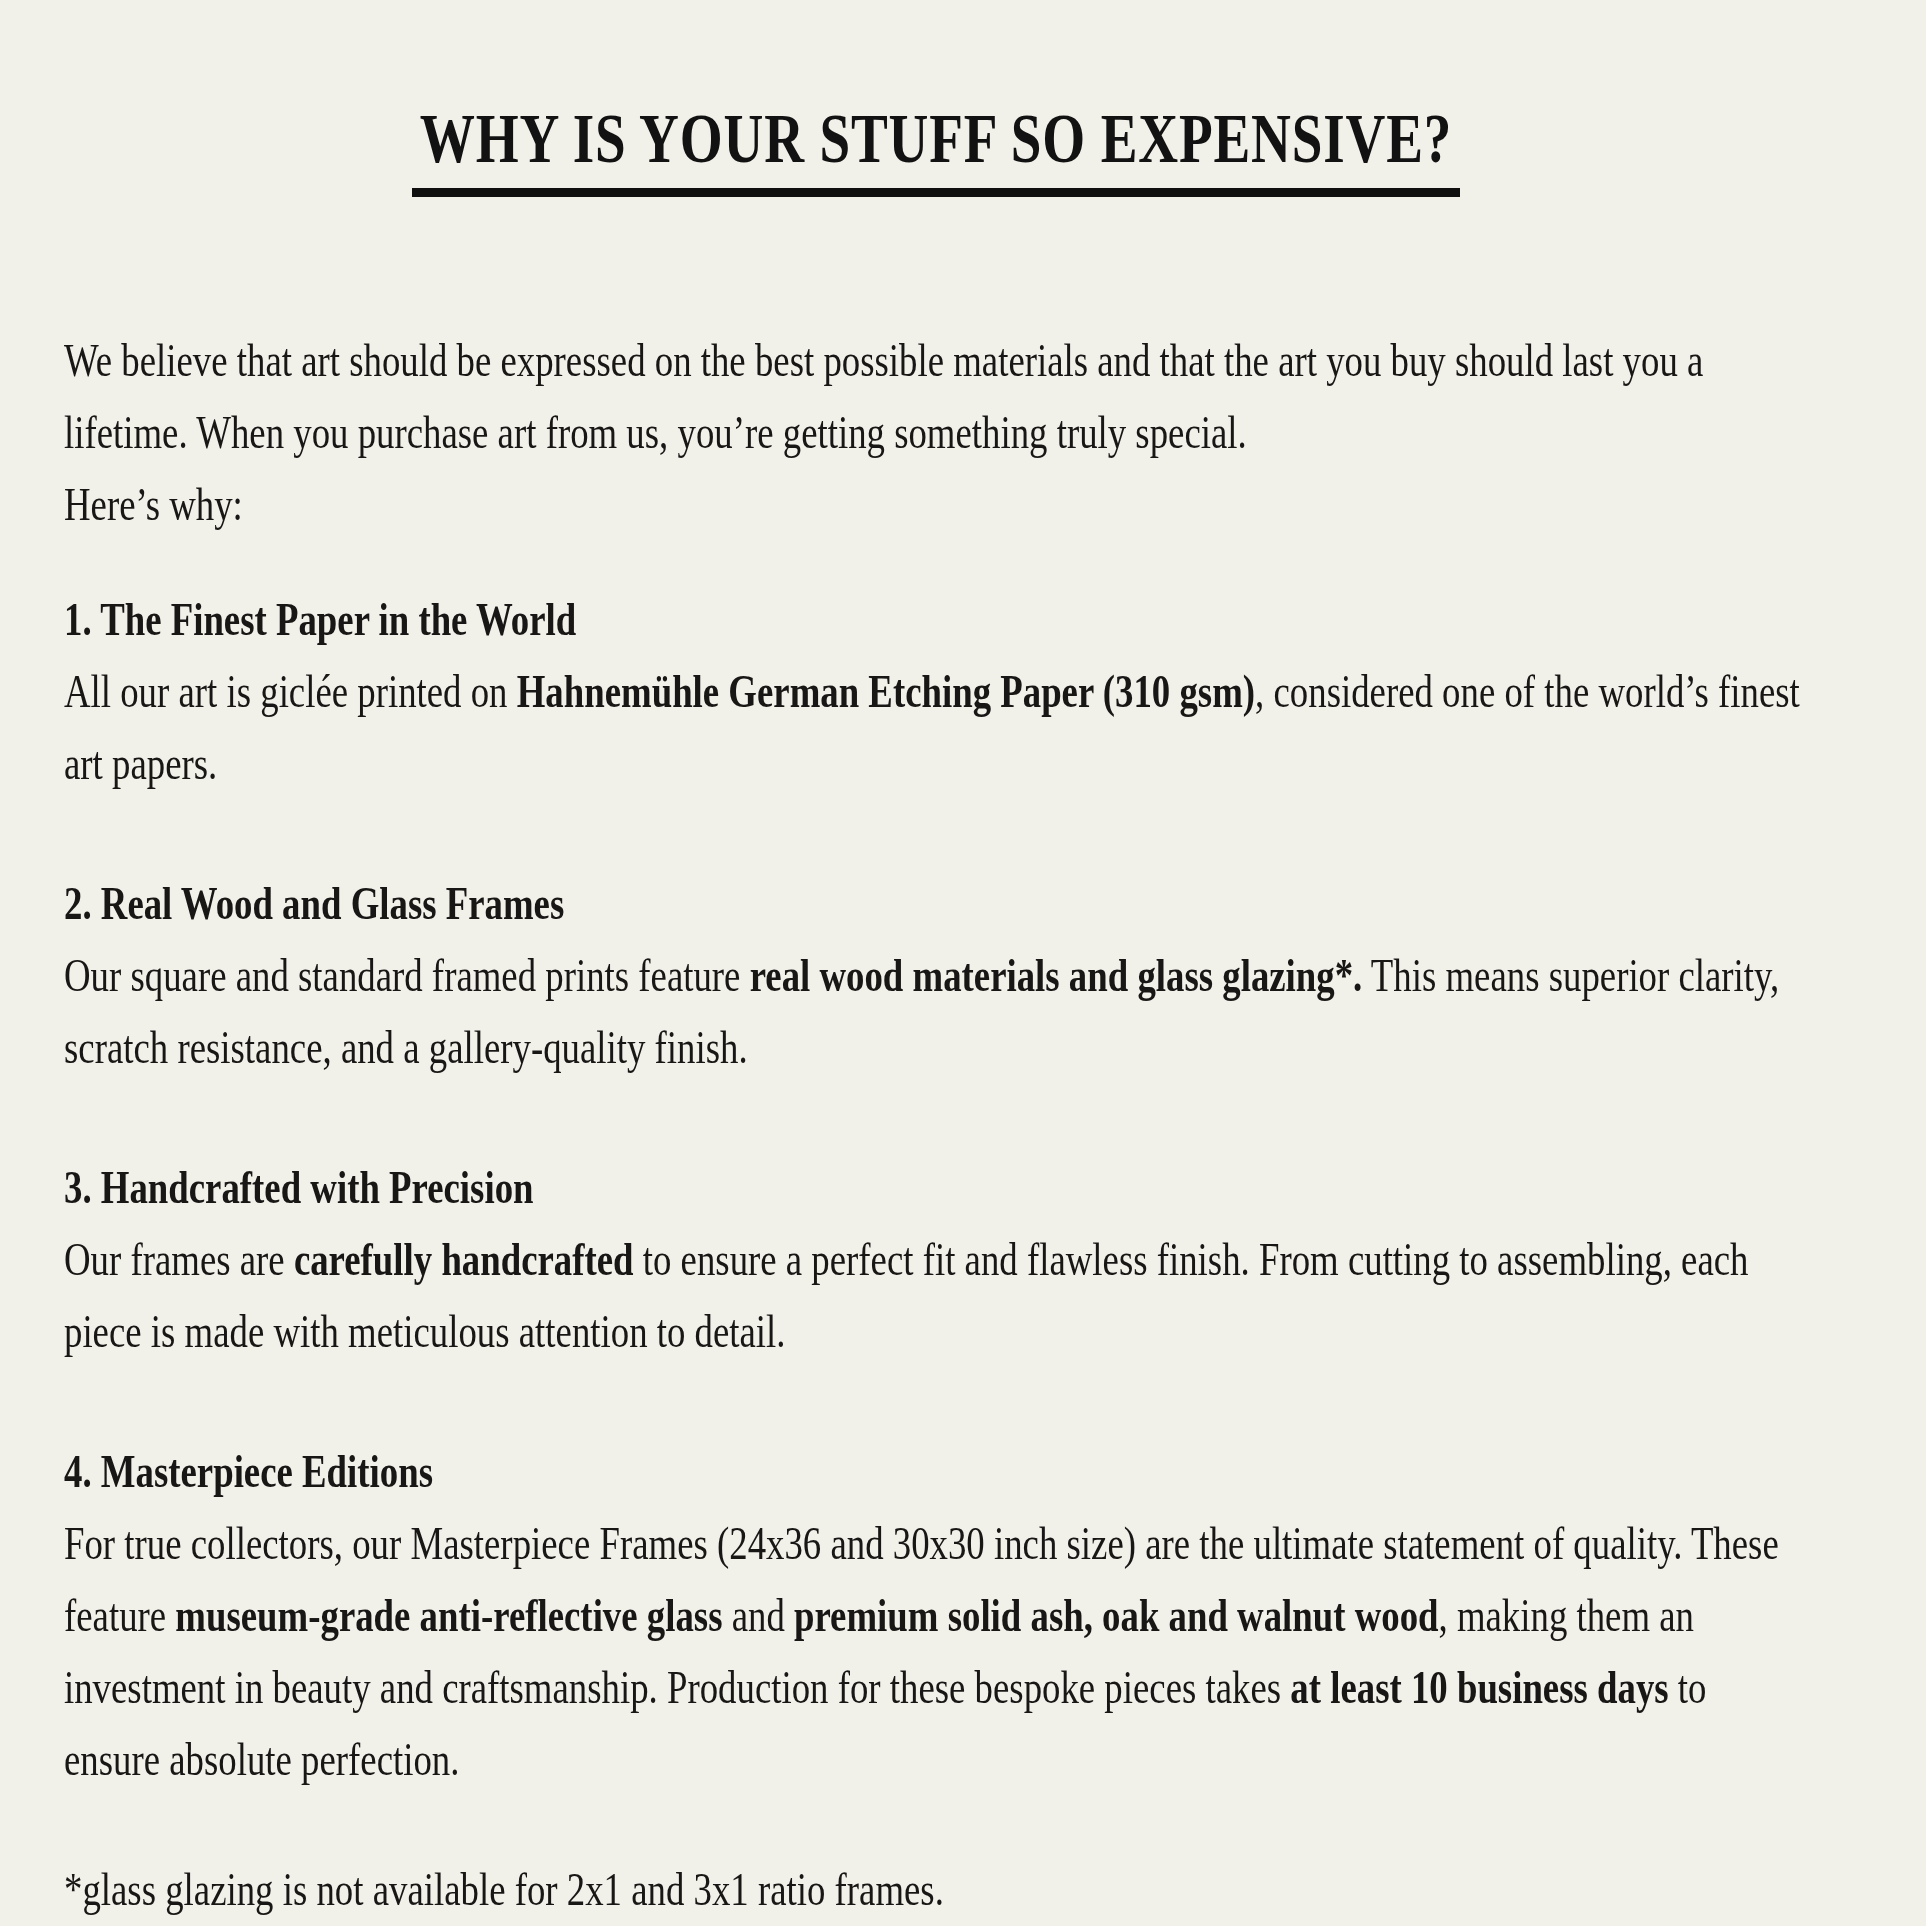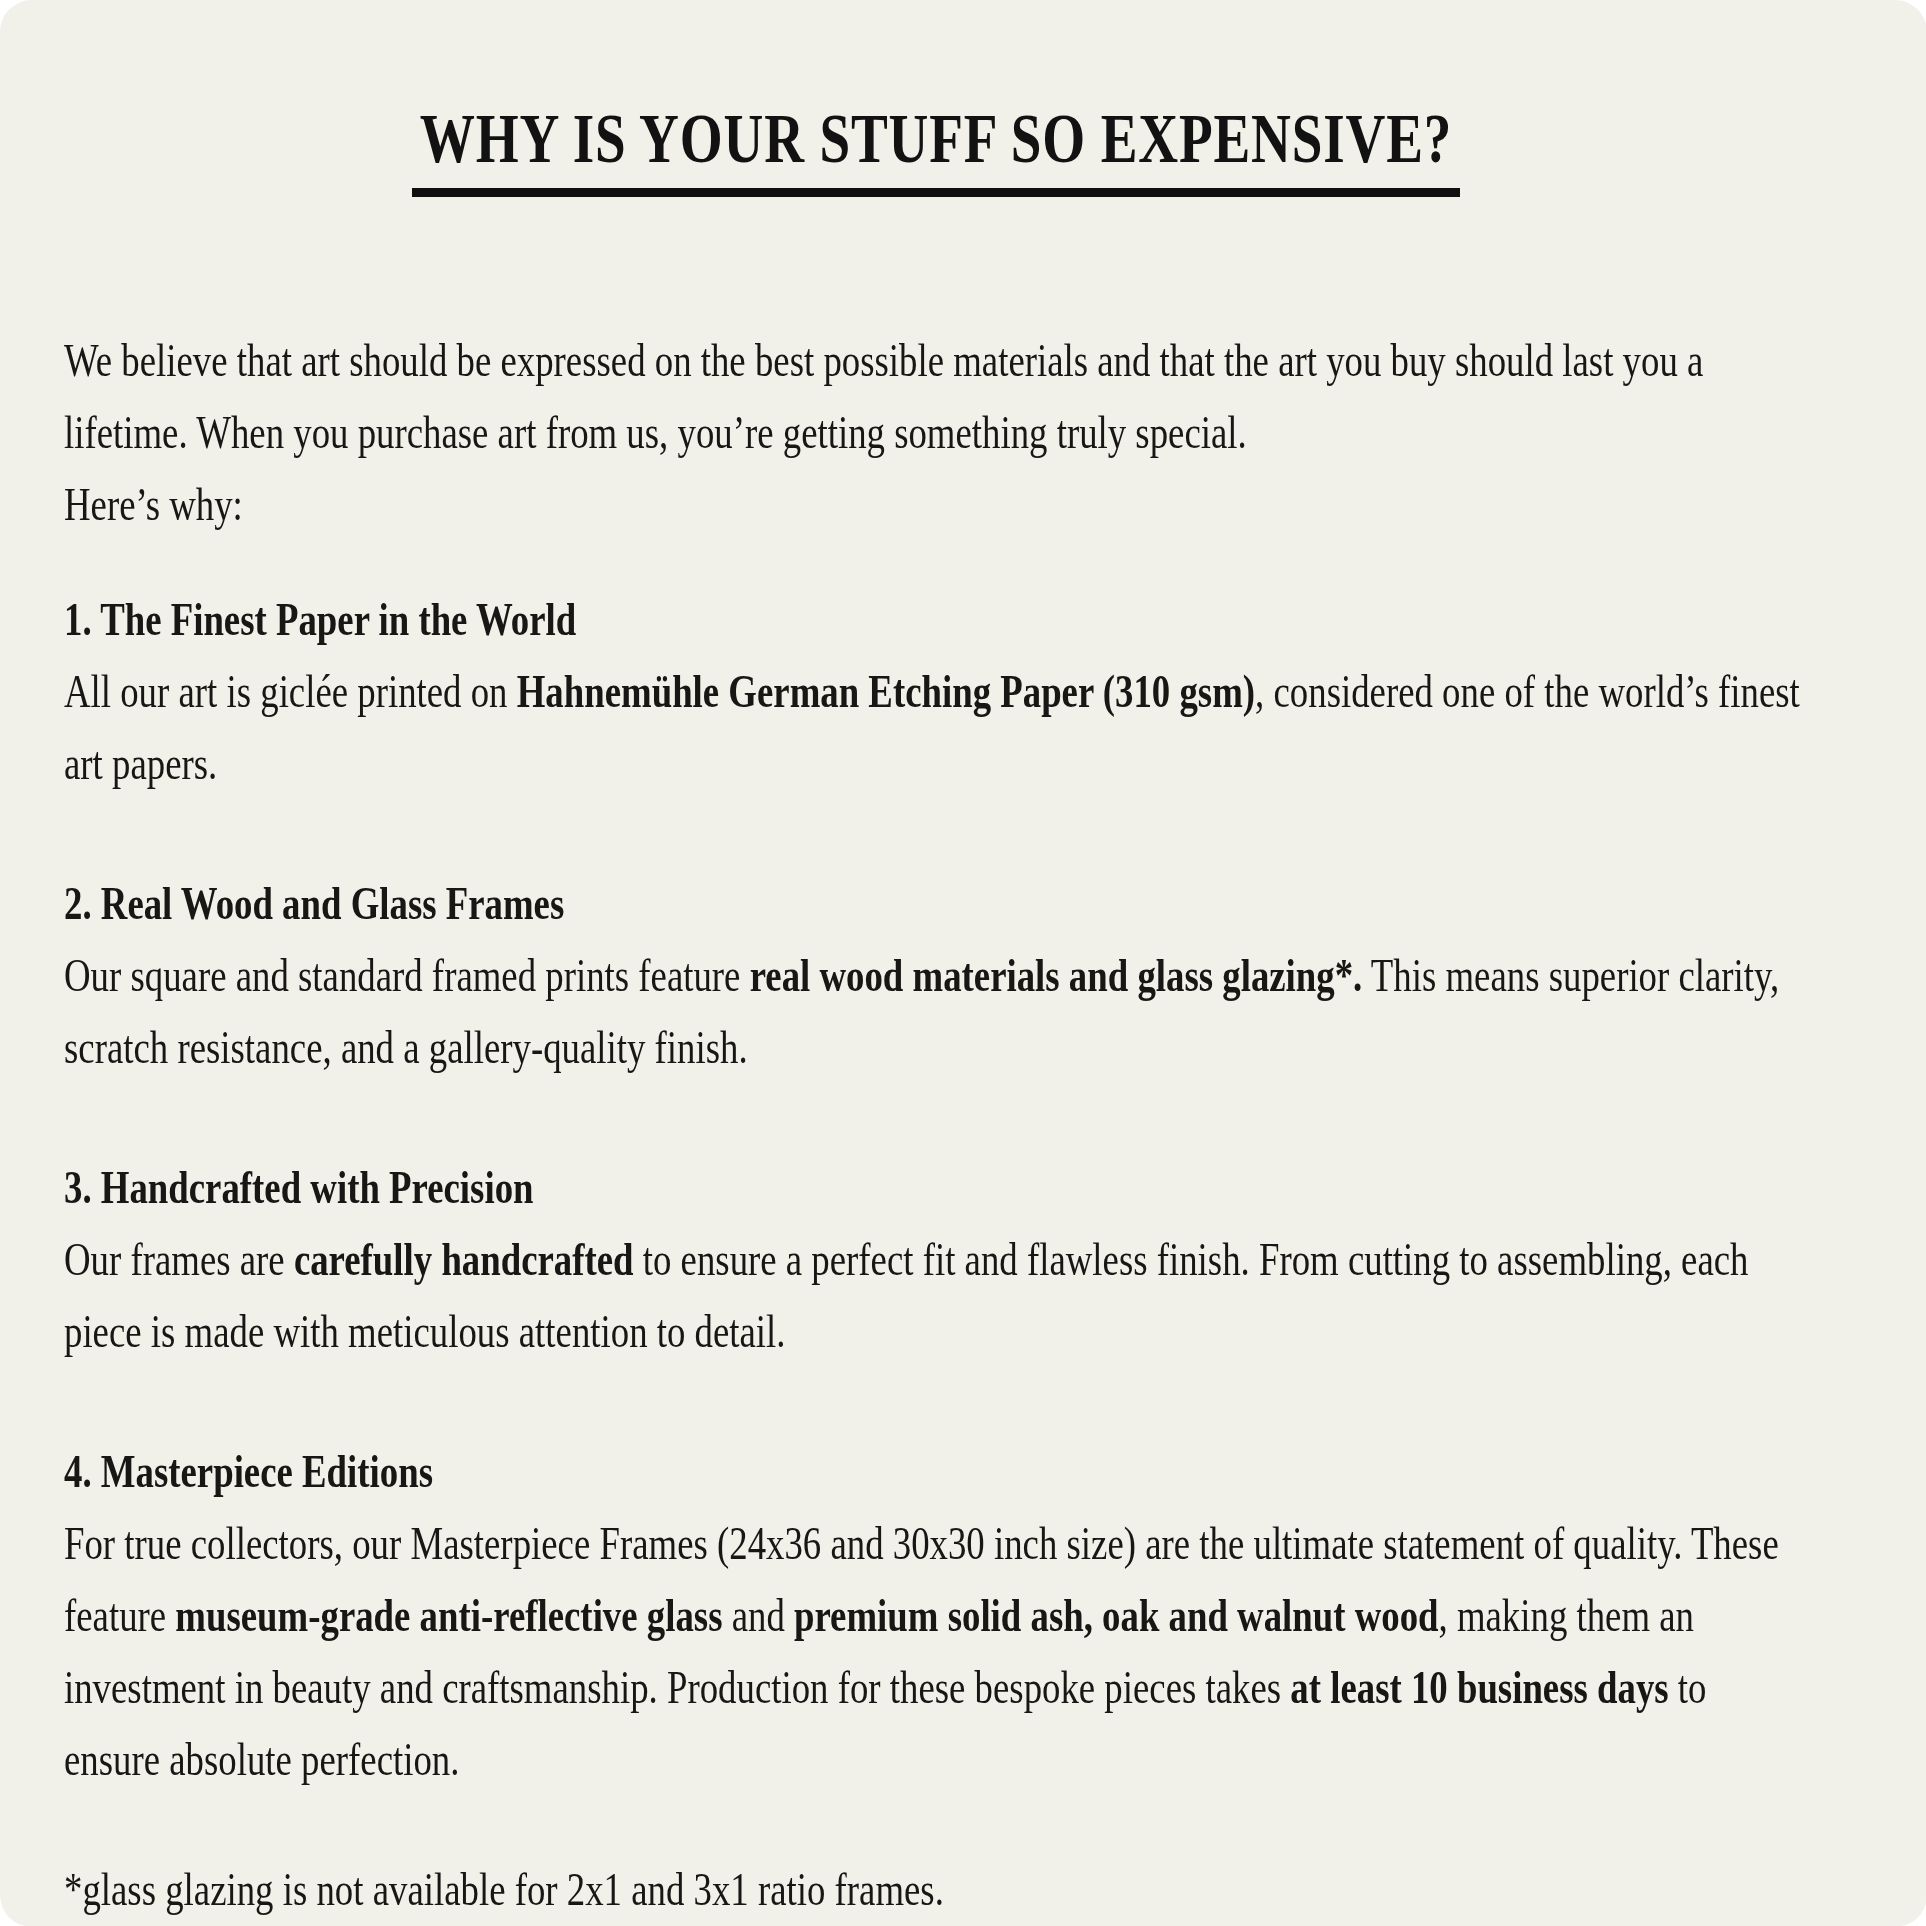--- a/index.html
+++ b/index.html
@@ -7,21 +7,20 @@
     padding: 0;
   }
   .page {
     position: relative;
     width: 1927px;
     height: 1927px;
     background: #F1F0E9;
     overflow: hidden;
     color: #181715;
     font-family: "Liberation Serif", serif;
-    border-radius: 32px;
   }
   
   .condense {
     width: 2409px;
     transform: scaleX(0.8);
     transform-origin: 0 0;
     box-sizing: border-box;
     padding: 55px 149px 0 80px;
   }
   .title-wrap {

